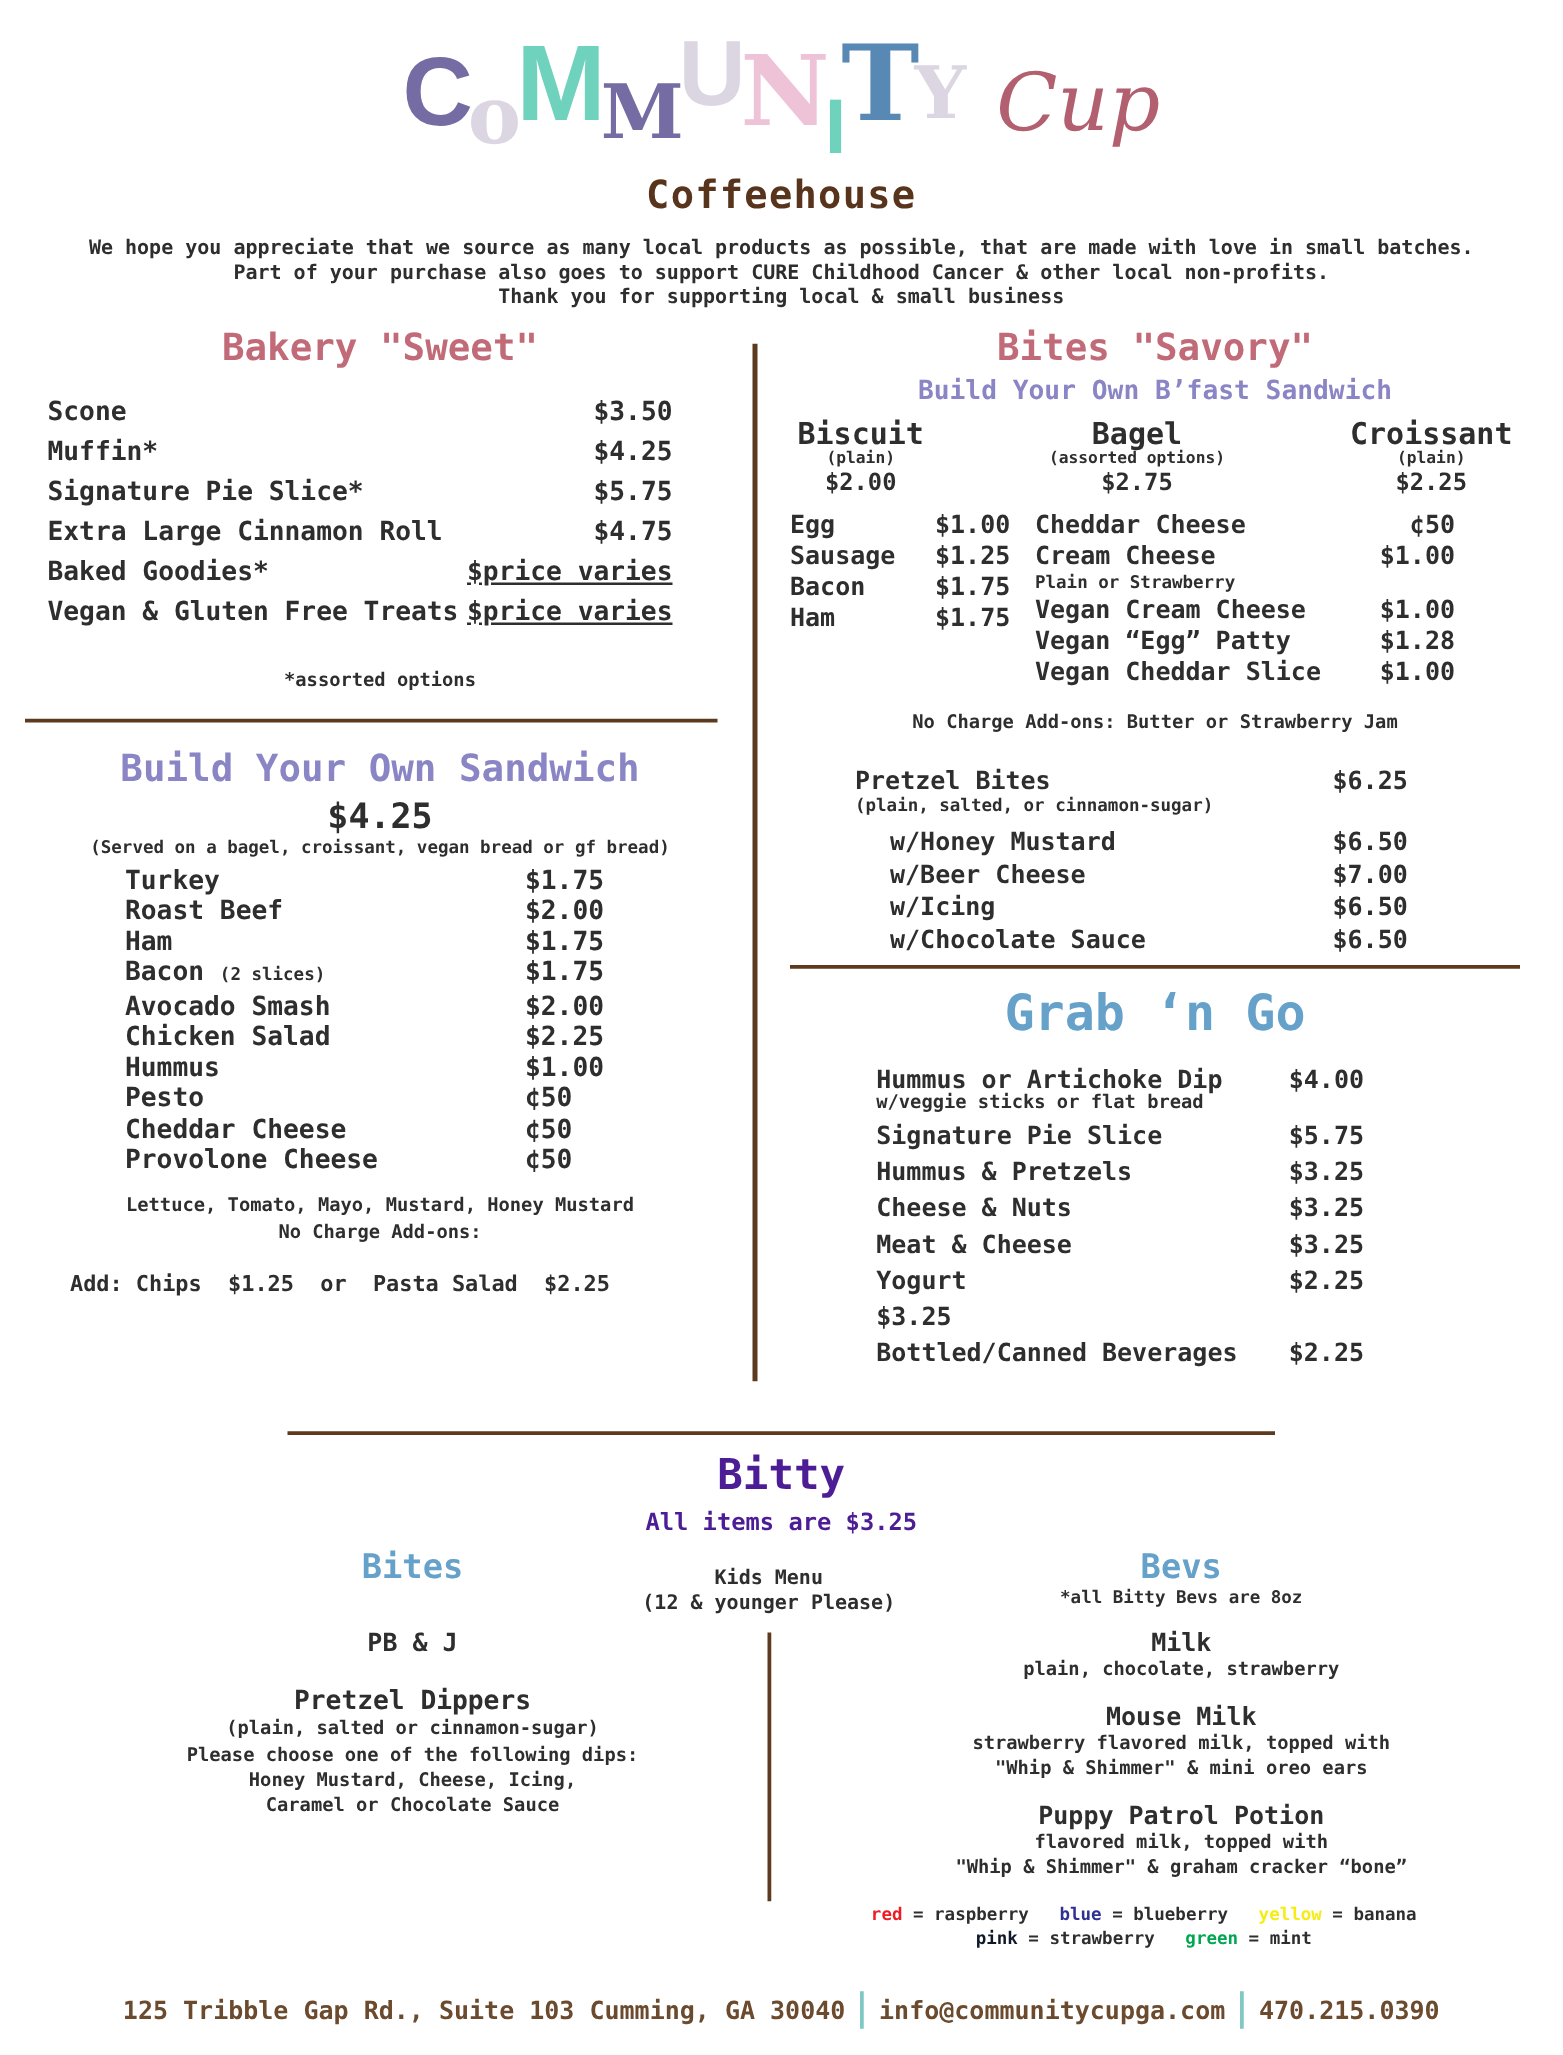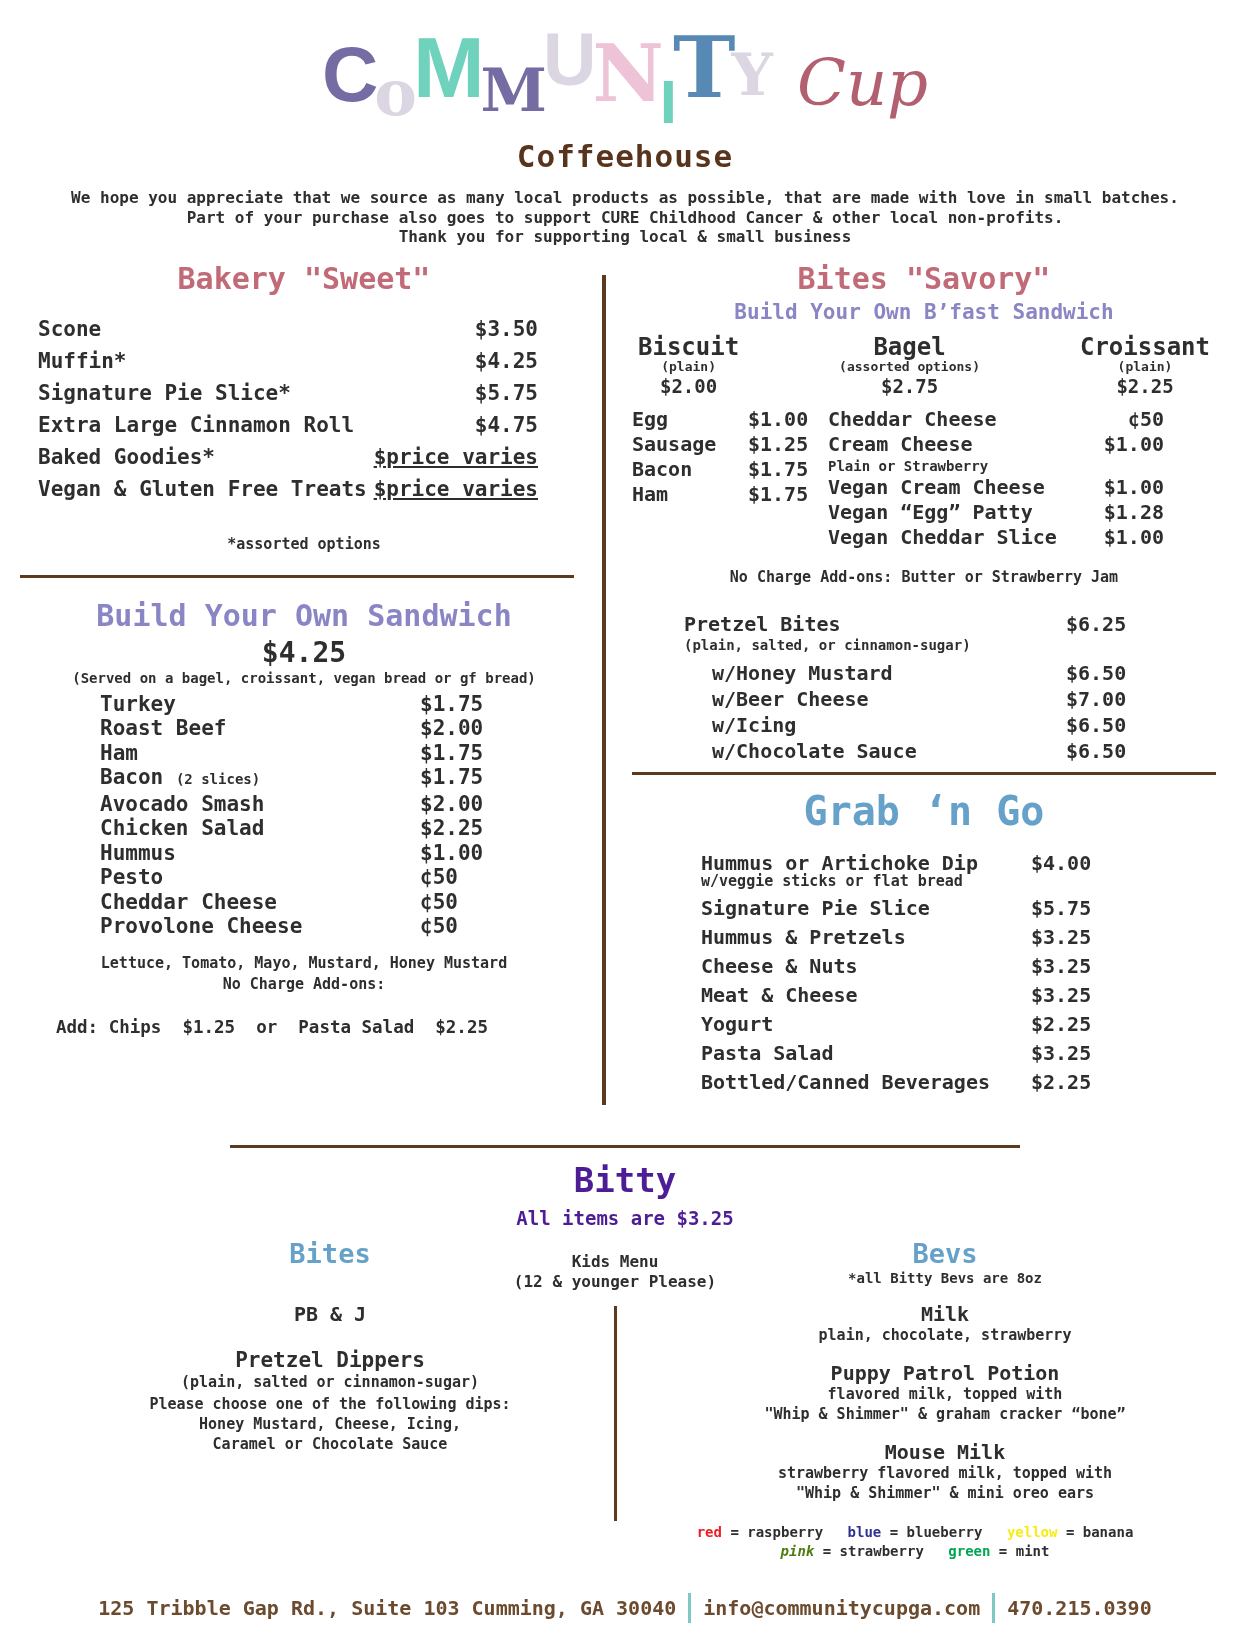--- a/index.html
+++ b/index.html
@@ -355,21 +355,20 @@
           </div>
           <div class="grab-row">
             <span class="nm">Meat &amp; Cheese</span>
             <span class="pr">$3.25</span>
           </div>
           <div class="grab-row">
             <span class="nm">Yogurt</span>
             <span class="pr">$2.25</span>
           </div>
           <div class="grab-row">
-            <span class="nm">Pasta Salad</span>
             <span class="pr">$3.25</span>
           </div>
           <div class="grab-row">
             <span class="nm">Bottled/Canned Beverages</span>
             <span class="pr">$2.25</span>
           </div>
         </div>
       </section>
     </div>
   </div>
@@ -402,38 +401,38 @@
 
       <div class="bitty-right">
         <h3 class="col-title blue">Bevs</h3>
         <div class="bevs-note">*all Bitty Bevs are 8oz</div>
 
         <div class="bev">
           <div class="bev-name">Milk</div>
           <div class="bev-desc">plain, chocolate, strawberry</div>
         </div>
         <div class="bev">
+          <div class="bev-name">Mouse Milk</div>
+          <div class="bev-desc">strawberry flavored milk, topped with</div>
+          <div class="bev-desc">"Whip &amp; Shimmer" &amp; mini oreo ears</div>
+        </div>
+        <div class="bev">
           <div class="bev-name">Puppy Patrol Potion</div>
           <div class="bev-desc">flavored milk, topped with</div>
           <div class="bev-desc">"Whip &amp; Shimmer" &amp; graham cracker “bone”</div>
-        </div>
-        <div class="bev">
-          <div class="bev-name">Mouse Milk</div>
-          <div class="bev-desc">strawberry flavored milk, topped with</div>
-          <div class="bev-desc">"Whip &amp; Shimmer" &amp; mini oreo ears</div>
         </div>
 
         <div class="color-key">
           <div class="key-line">
             <span class="key-entry"><span class="key-word" style="color: rgb(237, 28, 36);">red</span><span> = </span><span>raspberry</span></span>
             <span class="key-entry"><span class="key-word" style="color: rgb(46, 49, 146);">blue</span><span> = </span><span>blueberry</span></span>
             <span class="key-entry"><span class="key-word" style="color: rgb(247, 236, 19);">yellow</span><span> = </span><span>banana</span></span>
           </div>
           <div class="key-line">
-            <span class="key-entry"><span class="key-word" style="color: #4d7c0f; font-style: italic;">pink</span><span> = </span><span>strawberry</span></span>
+            <span class="key-entry"><span class="key-word" style="color: #0f172a;">pink</span><span> = </span><span>strawberry</span></span>
             <span class="key-entry"><span class="key-word" style="color: rgb(0, 166, 81);">green</span><span> = </span><span>mint</span></span>
           </div>
         </div>
       </div>
     </div>
   </section>
 
   <footer class="footer">
     <span>125 Tribble Gap Rd., Suite 103 Cumming, GA 30040</span>
     <span class="fsep"></span>

